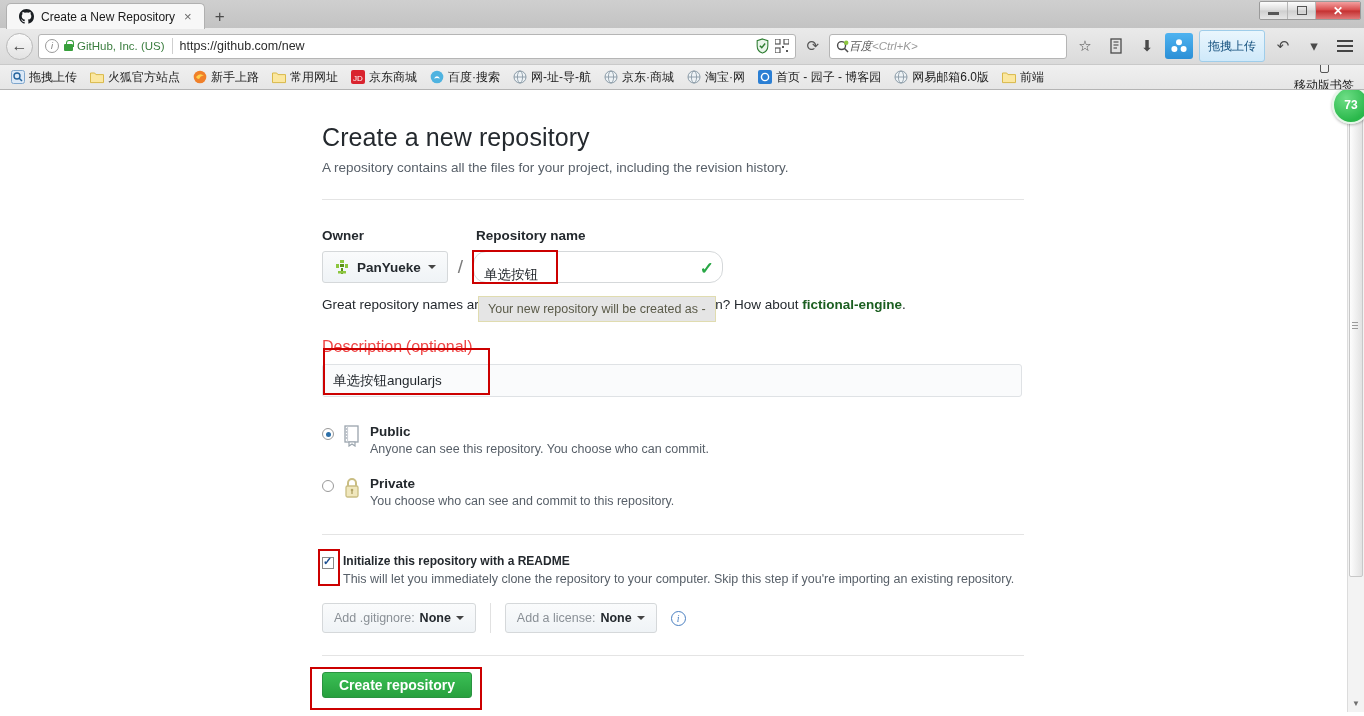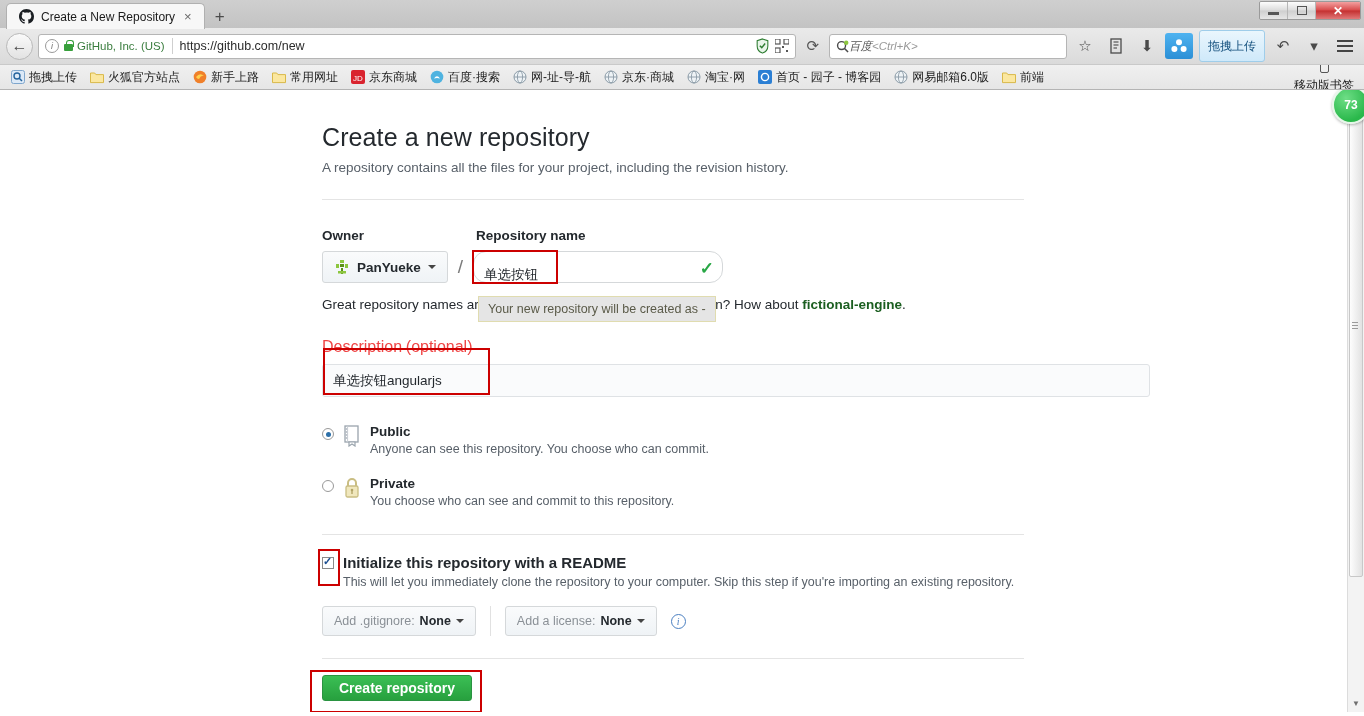--- a/index.html
+++ b/index.html
@@ -238,21 +238,21 @@
     padding: 5px 9px;
     font-size: 12.5px; color: #5a5a48;
     white-space: nowrap;
     z-index: 5;
   }
 
   .desc-label { margin-top: 26px; font-size: 13.5px; color: #24292e; font-weight: bold; }
   .desc-label span { font-weight: normal; color: #ef4444; font-size: 16px; }
   .desc-input {
     margin-top: 8px;
-    width: 828px; height: 33px;
+    width: 700px; height: 33px;
     border: 1px solid #dfe2e5; border-radius: 3px;
     background: #fafbfc;
     padding: 0 10px;
     font-size: 13.5px; color: #24292e;
     font-family: "Liberation Sans", sans-serif;
     outline: none;
   }
 
   .vis-block { margin-top: 27px; }
   .vis-item { display: flex; align-items: flex-start; gap: 8px; }
@@ -274,21 +274,21 @@
 
   .readme-row { margin-top: 19px; display: flex; align-items: flex-start; gap: 9px; position: relative; }
   .cbox {
     width: 12px; height: 12px; border: 1px solid #8a8a8a; background: #fff;
     margin-top: 3px; flex: 0 0 12px; position: relative; cursor: pointer;
   }
   .cbox.on:after {
     content: "\2713"; position: absolute; left: 0px; top: -3px;
     font-size: 11px; color: #1d4f91; font-weight: bold;
   }
-  .readme-head { font-size: 15px; font-weight: bold; color: #24292e; }
+  .readme-head { font-size: 12px; font-weight: bold; color: #24292e; }
   .readme-sub { font-size: 12.5px; color: #586069; margin-top: 4px; }
 
   .pickers { margin-top: 17px; display: flex; align-items: center; }
   .picker {
     height: 30px; display: flex; align-items: center; gap: 5px;
     padding: 0 11px;
     background: linear-gradient(to bottom,#fafbfc,#eff3f6);
     border: 1px solid #d5d8da; border-radius: 3px;
     font-size: 12.5px; color: #8a9096; cursor: pointer;
   }

